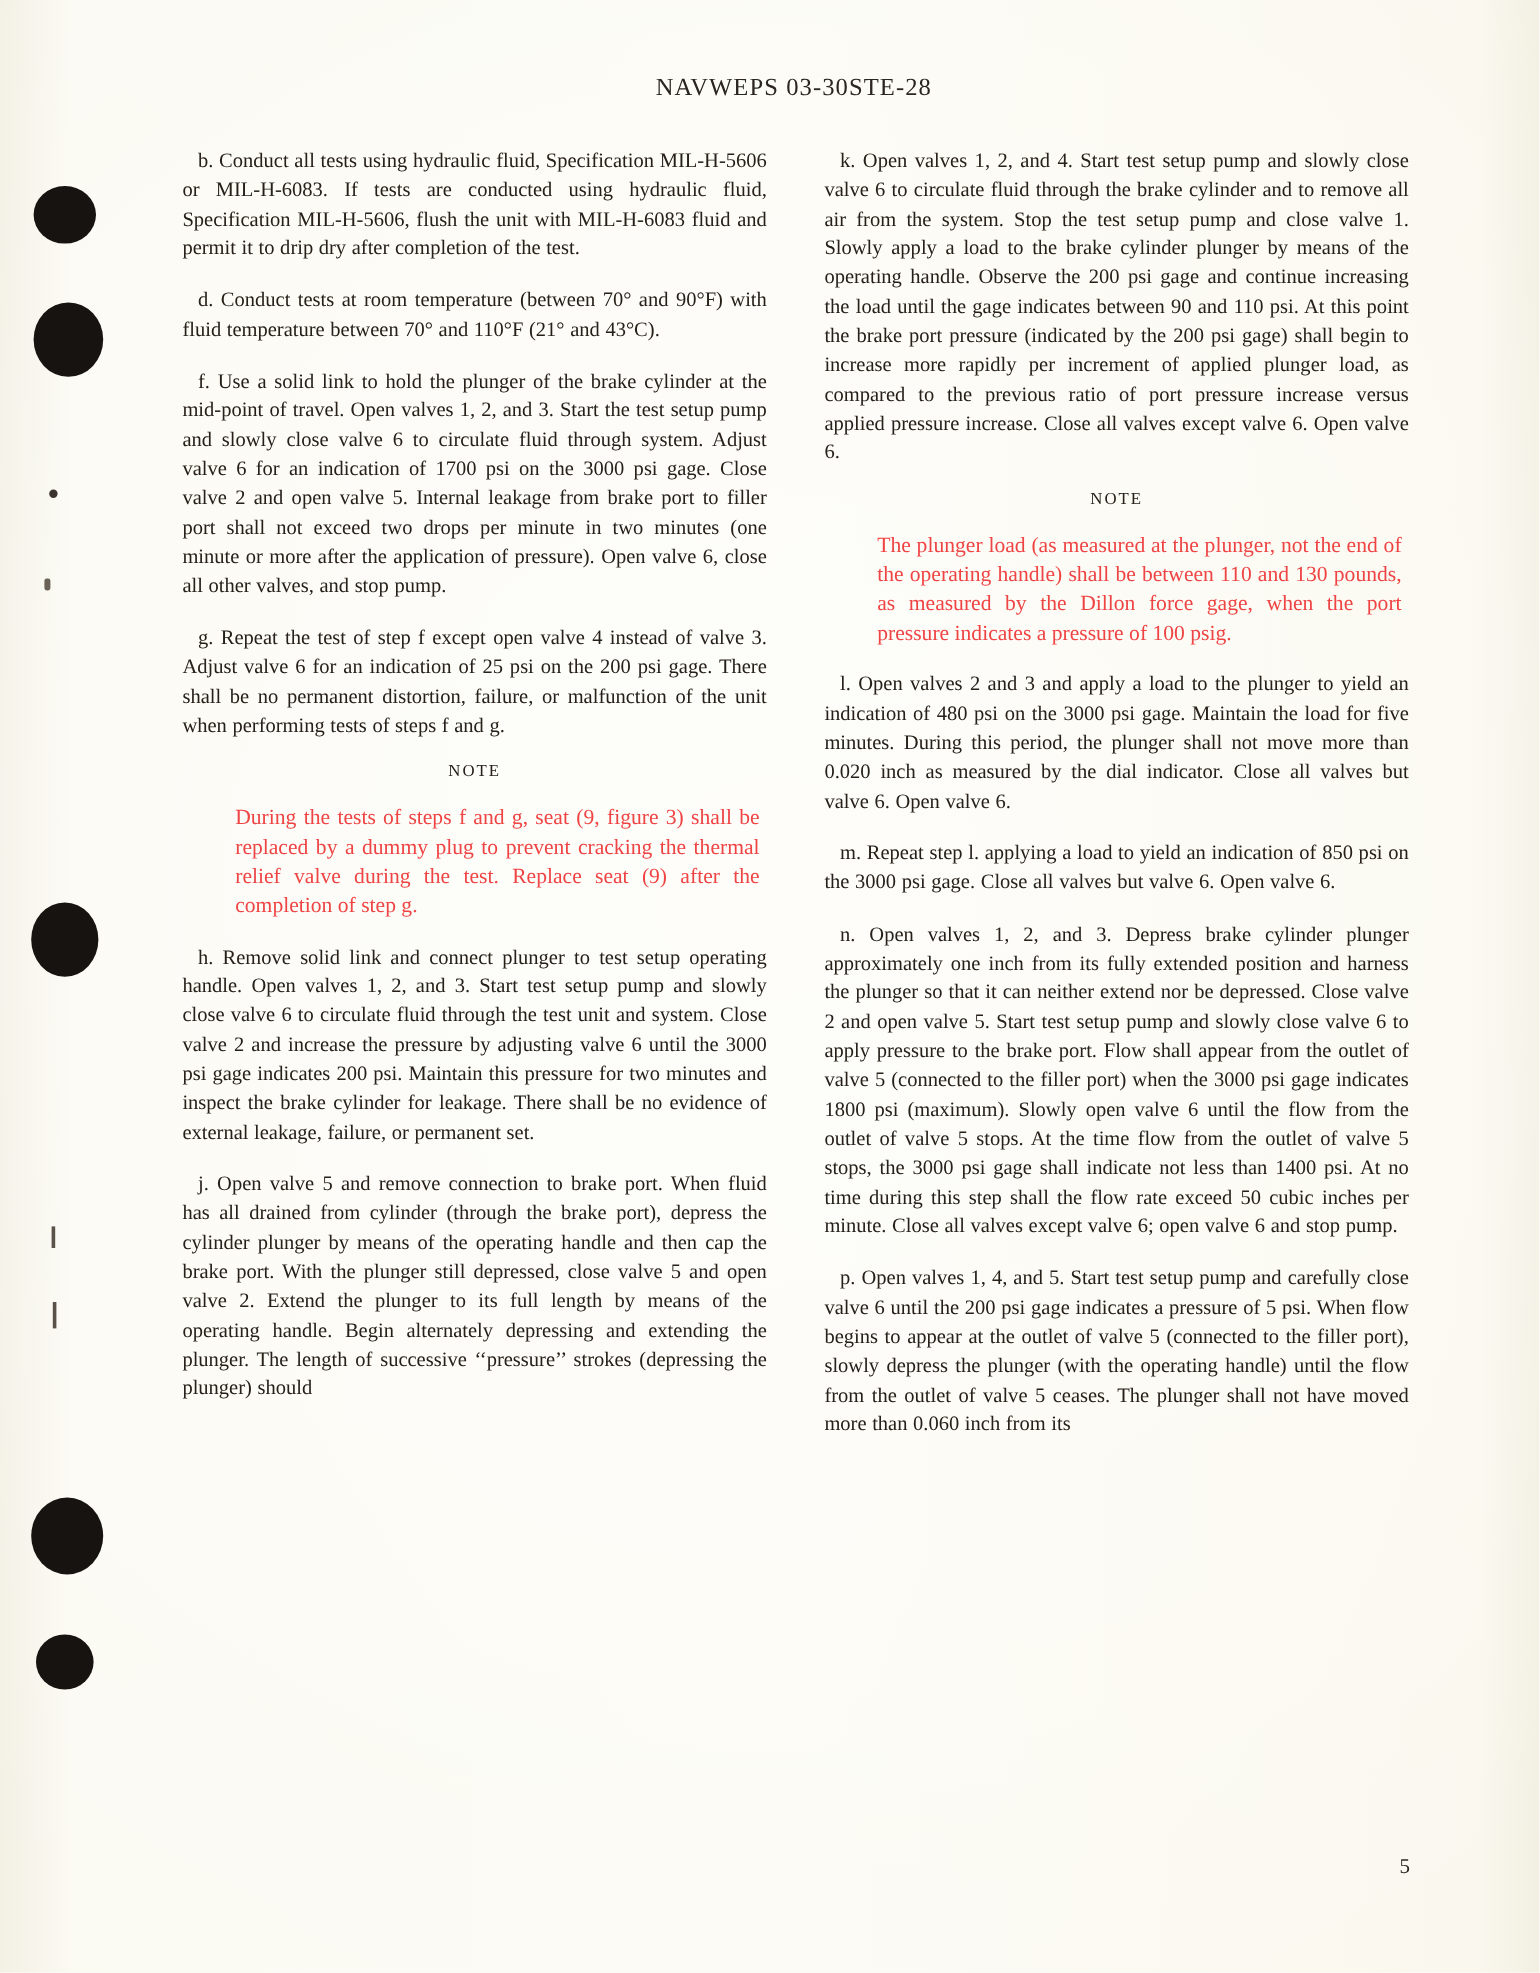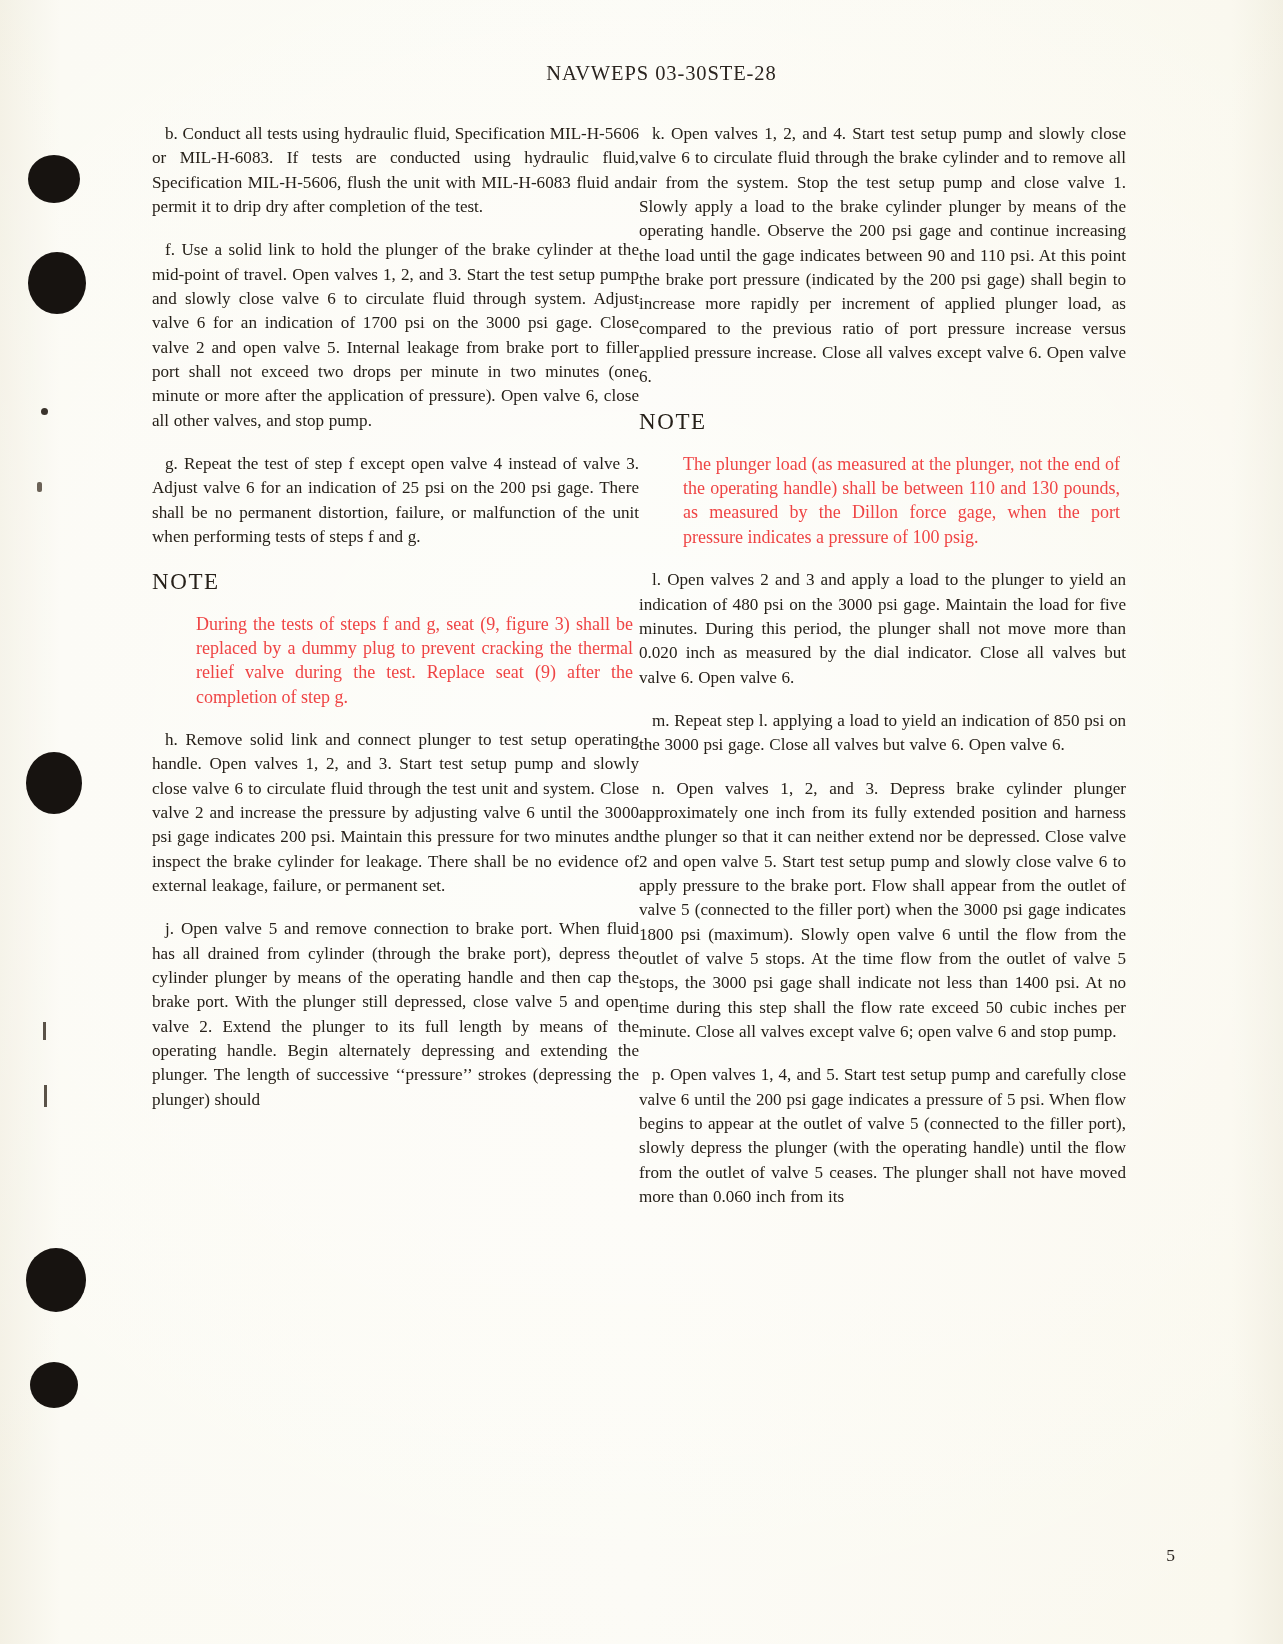--- a/index.html
+++ b/index.html
@@ -53,41 +53,42 @@
     color: #2b2520;
     margin-left: 20px;
   }
 
   .columns {
     position: absolute;
     top: 122px;
     left: 152px;
     width: 1022px;
     display: flex;
+    gap: 48px;
   }
   .col {
     width: 487px;
   }
 
   p.para {
     margin: 0 0 19px 0;
     font-size: 17.1px;
     line-height: 24.35px;
     text-align: justify;
     text-indent: 13px;
     word-spacing: 0.4px;
     color: #262019;
   }
   p.para.no-indent {
     text-indent: 0;
   }
   .note-title {
     margin: 6px 0 17px 0;
-    text-align: left;
-    font-size: 23px;
+    text-align: center;
+    font-size: 14px;
     letter-spacing: 1.6px;
     color: #262019;
   }
   .note-body {
     margin: 0 0 19px 0;
     padding-left: 44px;
     padding-right: 6px;
     font-size: 18px;
     line-height: 24.35px;
     text-align: justify;
@@ -117,20 +118,21 @@
   <div class="margin-tick" style="left:44px; top:1085px; width:3px; height:22px;"></div>
   <div class="margin-mark" style="left:26px; top:1248px; width:60px; height:64px;"></div>
   <div class="margin-mark" style="left:30px; top:1362px; width:48px; height:46px;"></div>
 
   <div class="header">NAVWEPS 03-30STE-28</div>
 
   <div class="columns">
 
     <div class="col">
       <p class="para">b. Conduct all tests using hydraulic fluid, Specification MIL-H-5606 or MIL-H-6083.  If tests are conducted using hydraulic fluid, Specification MIL-H-5606, flush the unit with MIL-H-6083 fluid and permit it to drip dry after completion of the test.</p>
+      <p class="para">d. Conduct tests at room temperature (between 70° and 90°F) with fluid temperature between 70° and 110°F (21° and 43°C).</p>
       <p class="para">f. Use a solid link to hold the plunger of the brake cylinder at the mid-point of travel.  Open valves 1, 2, and 3.  Start the test setup pump and slowly close valve 6 to circulate fluid through system.  Adjust valve 6 for an indication of 1700 psi on the 3000 psi gage.  Close valve 2 and open valve 5.  Internal leakage from brake port to filler port shall not exceed two drops per minute in two minutes (one minute or more after the application of pressure).  Open valve 6, close all other valves, and stop pump.</p>
       <p class="para">g. Repeat the test of step f except open valve 4 instead of valve 3.  Adjust valve 6 for an indication of 25 psi on the 200 psi gage.  There shall be no permanent distortion, failure, or malfunction of the unit when performing tests of steps f and g.</p>
       <div class="note-title">NOTE</div>
       <p class="note-body">During the tests of steps f and g, seat (9, figure 3) shall be replaced by a dummy plug to prevent cracking the thermal relief valve during the test.  Replace seat (9) after the completion of step g.</p>
       <p class="para">h. Remove solid link and connect plunger to test setup operating handle.  Open valves 1, 2, and 3.  Start test setup pump and slowly close valve 6 to circulate fluid through the test unit and system.  Close valve 2 and increase the pressure by adjusting valve 6 until the 3000 psi gage indicates 200 psi.  Maintain this pressure for two minutes and inspect the brake cylinder for leakage.  There shall be no evidence of external leakage, failure, or permanent set.</p>
       <p class="para">j. Open valve 5 and remove connection to brake port. When fluid has all drained from cylinder (through the brake port), depress the cylinder plunger by means of the operating handle and then cap the brake port.  With the plunger still depressed, close valve 5 and open valve 2.  Extend the plunger to its full length by means of the operating handle.  Begin alternately depressing and extending the plunger.  The length of successive ‘‘pressure’’ strokes (depressing the plunger) should</p>
     </div>
 
     <div class="col">
       <p class="para">k. Open valves 1, 2, and 4.  Start test setup pump and slowly close valve 6 to circulate fluid through the brake cylinder and to remove all air from the system. Stop the test setup pump and close valve 1.  Slowly apply a load to the brake cylinder plunger by means of the operating handle.  Observe the 200 psi gage and continue increasing the load until the gage indicates between 90 and 110 psi.  At this point the brake port pressure (indicated by the 200 psi gage) shall begin to increase more rapidly per increment of applied plunger load, as compared to the previous ratio of port pressure increase versus applied pressure increase. Close all valves except valve 6.  Open valve 6.</p>

